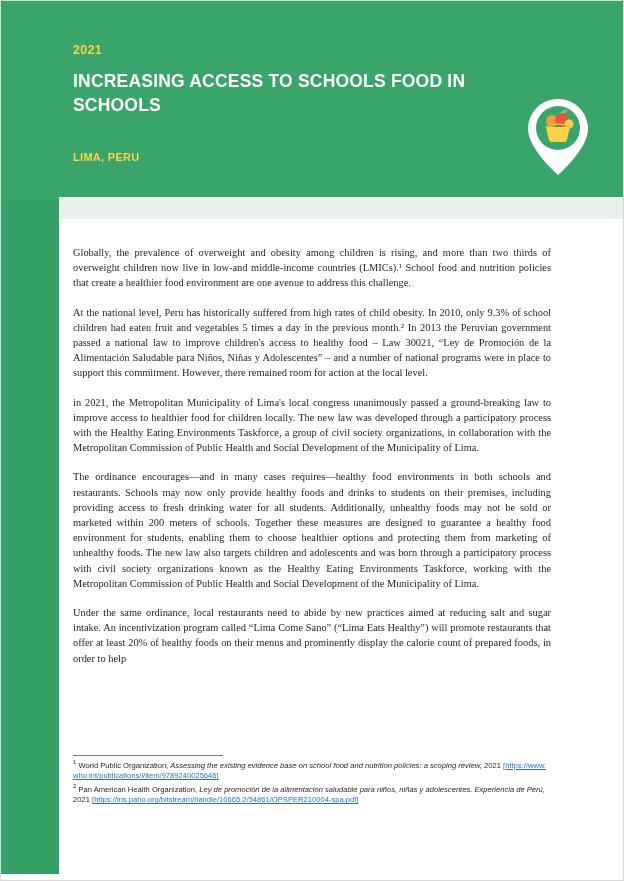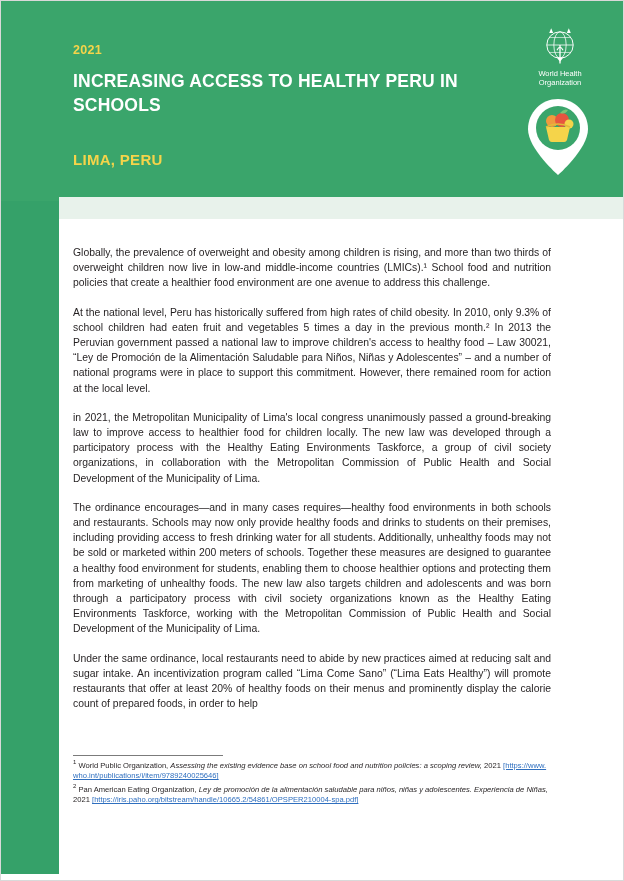--- a/index.html
+++ b/index.html
@@ -74,21 +74,21 @@
     font-size: 17.5px;
     font-weight: bold;
     line-height: 24px;
     letter-spacing: 0.2px;
   }
   .subtitle {
     position: absolute;
     left: 0;
     top: 150px;
     color: #f5d44a;
-    font-size: 15px;
+    font-size: 11px;
     font-weight: bold;
     letter-spacing: 0.3px;
   }
   
   .who-logo {
     position: absolute;
     right: 22px;
     top: 22px;
     width: 86px;
     text-align: center;
@@ -124,20 +124,21 @@
     background: #e8f2eb;
   }
   
   .body-area {
     position: absolute;
     left: 58px;
     top: 218px;
     width: 566px;
     height: 663px;
     background: #ffffff;
+    font-family: Liberation Serif, serif;
   }
   .content {
     position: absolute;
     left: 14px;
     top: 26px;
     width: 478px;
   }
   .para {
     color: #231f20;
     font-size: 10.4px;
@@ -191,40 +192,24 @@
 <body>
 
 <div class="page">
 
   <div class="left-bar"></div>
   <div class="left-bar-lower"></div>
 
   <div class="header">
     <div class="header-inner">
       <div class="year">2021</div>
-      <div class="title">INCREASING ACCESS TO HEALTHY PERU IN SCHOOLS</div>
+      <div class="title">INCREASING ACCESS TO SCHOOLS FOOD IN SCHOOLS</div>
       <div class="subtitle">LIMA, PERU</div>
     </div>
 
-    <div class="who-logo">
-      <svg class="who-emblem" viewBox="0 0 100 100">
-        <circle cx="50" cy="50" r="30" fill="none" stroke="#ffffff" stroke-width="2.2"></circle>
-        <ellipse cx="50" cy="50" rx="14" ry="30" fill="none" stroke="#ffffff" stroke-width="1.8"></ellipse>
-        <line x1="20" y1="50" x2="80" y2="50" stroke="#ffffff" stroke-width="1.8"></line>
-        <line x1="26" y1="33" x2="74" y2="33" stroke="#ffffff" stroke-width="1.4"></line>
-        <line x1="26" y1="67" x2="74" y2="67" stroke="#ffffff" stroke-width="1.4"></line>
-        <path d="M50 50 L50 92" stroke="#ffffff" stroke-width="3"></path>
-        <path d="M50 88 l-7 -9 l14 0 z" fill="#ffffff"></path>
-        <path d="M43 62 q7 -14 14 0" fill="none" stroke="#ffffff" stroke-width="2.4"></path>
-        <path d="M30 12 l4.5 11 l-9 0 z" fill="#ffffff"></path>
-        <path d="M70 12 l4.5 11 l-9 0 z" fill="#ffffff"></path>
-      </svg>
-      <div class="who-text">World Health</div>
-      <div class="who-text">Organization</div>
-    </div>
 
     <svg class="pin" viewBox="0 0 62 80">
       <path d="M31 2 C14.4 2 1 15.4 1 32 C1 52 31 78 31 78 C31 78 61 52 61 32 C61 15.4 47.6 2 31 2 Z" fill="#ffffff"></path>
       <circle cx="31" cy="31" r="22" fill="#3aa56b"></circle>
       <path d="M19 30 h24 l-3 13 a3 3 0 0 1 -3 2 h-12 a3 3 0 0 1 -3 -2 z" fill="#f5d44a"></path>
       <circle cx="25" cy="24" r="6" fill="#f09a3e"></circle>
       <circle cx="35" cy="23" r="7" fill="#e8553f"></circle>
       <circle cx="42" cy="27" r="4.5" fill="#f5d44a"></circle>
       <path d="M33 16 q4 -5 8 -3 q-3 5 -8 3 z" fill="#7cc576"></path>
       <path d="M19 30 q12 -6 24 0" fill="none" stroke="#e2b93b" stroke-width="1.5"></path>
@@ -247,21 +232,21 @@
     <div class="fn-rule"></div>
     <p class="fn">
       <span class="fn-num">1</span>
       <span>World Public Organization,</span>
       <em>Assessing the existing evidence base on school food and nutrition policies: a scoping review,</em>
       <span>2021</span>
       <span class="link">[https://www.who.int/publications/i/item/9789240025646]</span>
     </p>
     <p class="fn">
       <span class="fn-num">2</span>
-      <span>Pan American Eating Organization,</span>
-      <em>Ley de promoción de la alimentación saludable para niños, niñas y adolescentes. Experiencia de Niñas,</em>
+      <span>Pan American Health Organization,</span>
+      <em>Ley de promoción de la alimentación saludable para niños, niñas y adolescentes. Experiencia de Perú,</em>
       <span>2021</span>
       <span class="link">[https://iris.paho.org/bitstream/handle/10665.2/54861/OPSPER210004-spa.pdf]</span>
     </p>
   </div>
 
   <div class="bottom-strip"></div>
 </div>
 
 </body></html>

